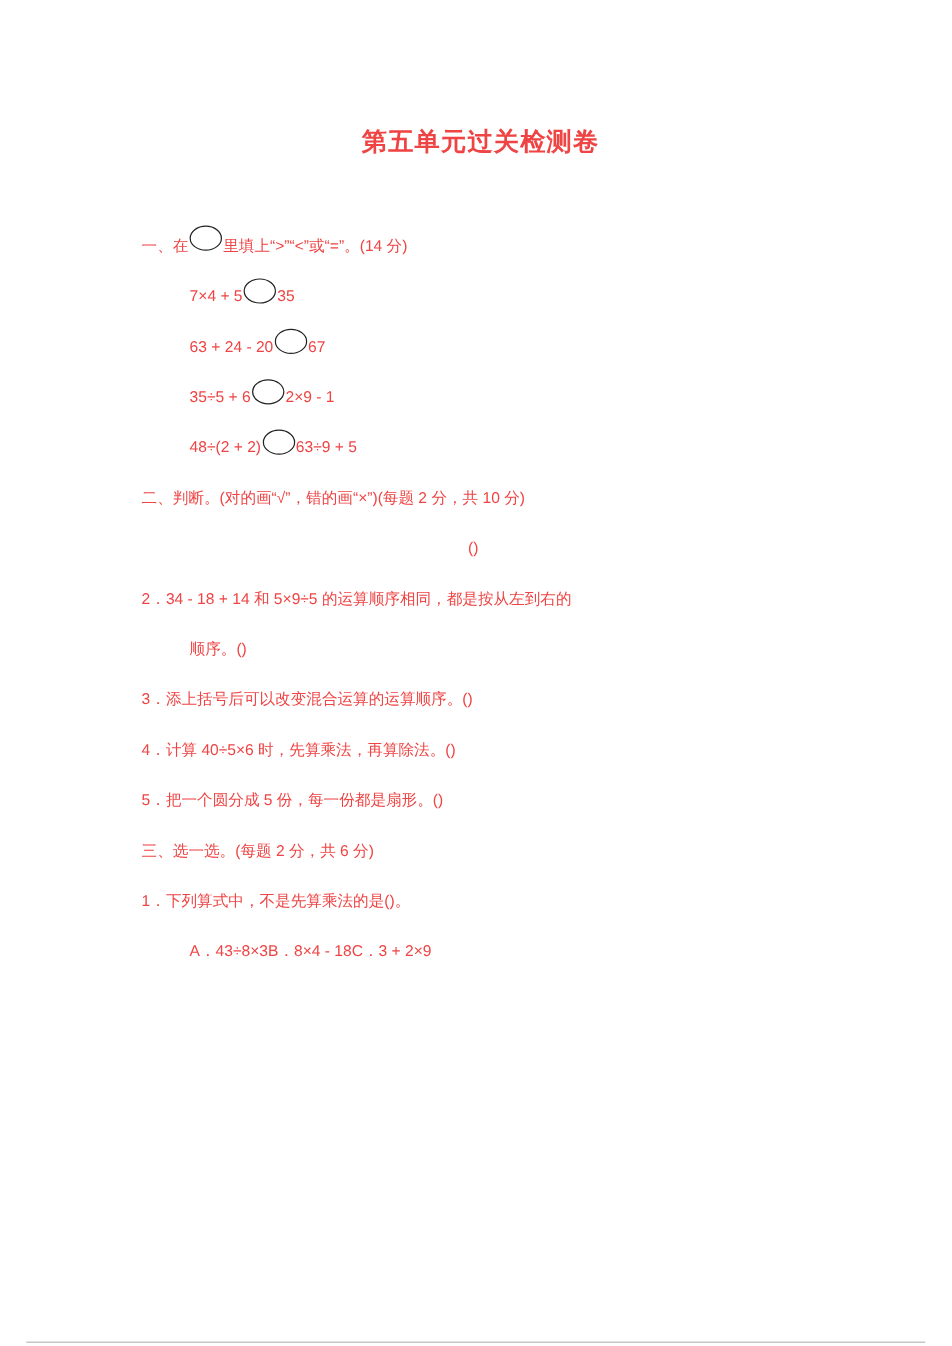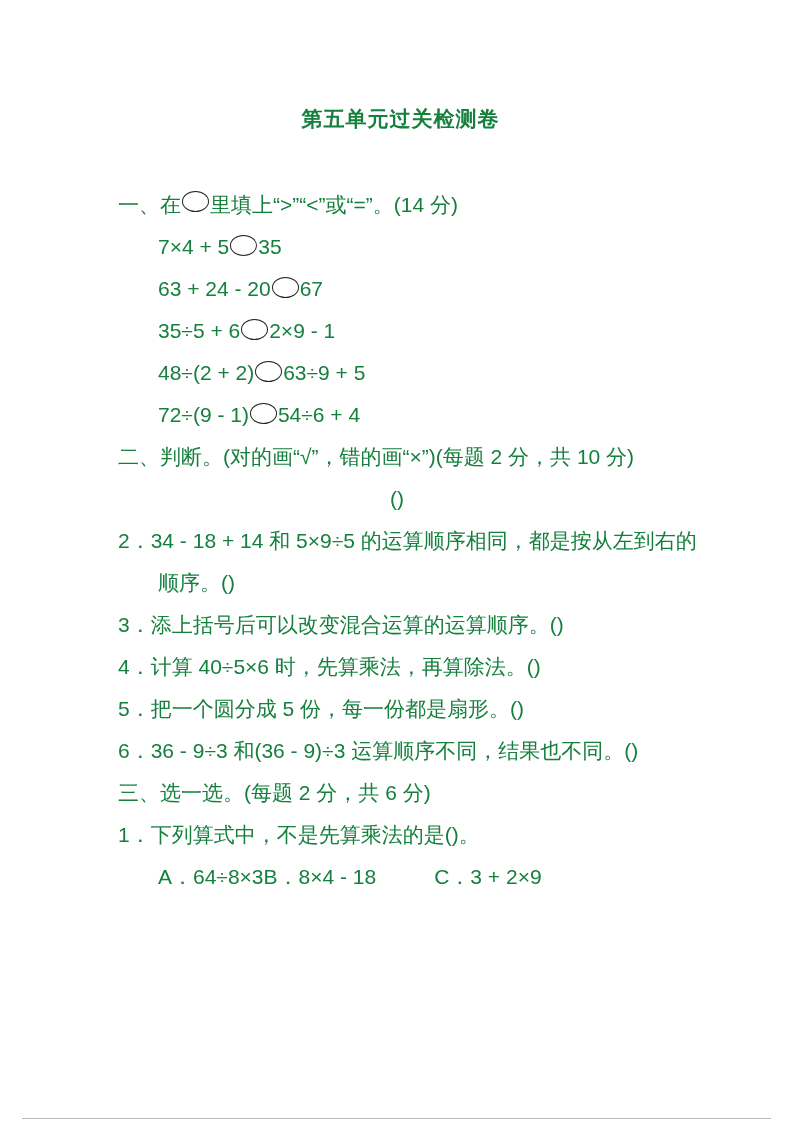--- a/index.html
+++ b/index.html
@@ -6,62 +6,62 @@
     margin: 0;
     padding: 0;
     background: #ffffff;
   }
   .page {
     position: relative;
     width: 793px;
     height: 1122px;
     background: #ffffff;
     font-family: "Liberation Sans", "DejaVu Sans", sans-serif;
-    color: #15803d;
+    color: #ef4444;
     overflow: hidden;
     margin: 0 auto;
   }
   .content {
     position: absolute;
     top: 0;
     left: 0;
     right: 0;
     padding: 106px 110px 0 118px;
     box-sizing: border-box;
   }
   .title {
     text-align: center;
     font-size: 21px;
     font-weight: bold;
     margin: 0;
     line-height: 26px;
     letter-spacing: 1px;
   }
   .line {
-    font-size: 21px;
+    font-size: 13px;
     line-height: 42px;
     white-space: nowrap;
   }
   .sec1 { margin-top: 52px; }
   .s1-item { padding-left: 40px; }
   .circle {
     display: inline-block;
     width: 25px;
     height: 19px;
     border: 1.6px solid #222222;
     border-radius: 50%;
     vertical-align: -2px;
     margin: 0 1px;
     background: #ffffff;
   }
   .heading-circle { vertical-align: 0px; }
   .answer-parens { padding-left: 272px; }
   .indent2 { padding-left: 40px; }
   .options { padding-left: 40px; }
-  .opt-c { margin-left: 58px; }
+  .opt-c { }
   .bottom-line {
     position: absolute;
     left: 22px;
     right: 22px;
     bottom: 3px;
     border-top: 1px solid #b8b8b8;
   }
 </style>
 </head>
 <body>
@@ -71,36 +71,34 @@
 
     <h1 class="title">第五单元过关检测卷</h1>
 
     <div class="sec1">
       <div class="line"><span>一、在</span><span class="circle heading-circle"></span><span>里填上“&gt;”“&lt;”或“=”。(14 分)</span></div>
 
       <div class="line s1-item"><span>7×4 + 5</span><span class="circle"></span><span>35</span></div>
       <div class="line s1-item"><span>63 + 24 - 20</span><span class="circle"></span><span>67</span></div>
       <div class="line s1-item"><span>35÷5 + 6</span><span class="circle"></span><span>2×9 - 1</span></div>
       <div class="line s1-item"><span>48÷(2 + 2)</span><span class="circle"></span><span>63÷9 + 5</span></div>
-      <div class="line s1-item"><span>72÷(9 - 1)</span><span class="circle"></span><span>54÷6 + 4</span></div>
     </div>
 
     <div class="sec2">
       <div class="line">二、判断。(对的画“√”，错的画“×”)(每题 2 分，共 10 分)</div>
       <div class="line answer-parens">()</div>
       <div class="line">2．34 - 18 + 14 和 5×9÷5 的运算顺序相同，都是按从左到右的</div>
       <div class="line indent2">顺序。()</div>
       <div class="line">3．添上括号后可以改变混合运算的运算顺序。()</div>
       <div class="line">4．计算 40÷5×6 时，先算乘法，再算除法。()</div>
       <div class="line">5．把一个圆分成 5 份，每一份都是扇形。()</div>
-      <div class="line">6．36 - 9÷3 和(36 - 9)÷3 运算顺序不同，结果也不同。()</div>
     </div>
 
     <div class="sec3">
       <div class="line">三、选一选。(每题 2 分，共 6 分)</div>
       <div class="line">1．下列算式中，不是先算乘法的是()。</div>
-      <div class="line options"><span>A．64÷8×3</span><span>B．8×4 - 18</span><span class="opt-c">C．3 + 2×9</span></div>
+      <div class="line options"><span>A．43÷8×3</span><span>B．8×4 - 18</span><span class="opt-c">C．3 + 2×9</span></div>
     </div>
 
   </div>
 
   <div class="bottom-line"></div>
 </div>
 
 </body></html>

